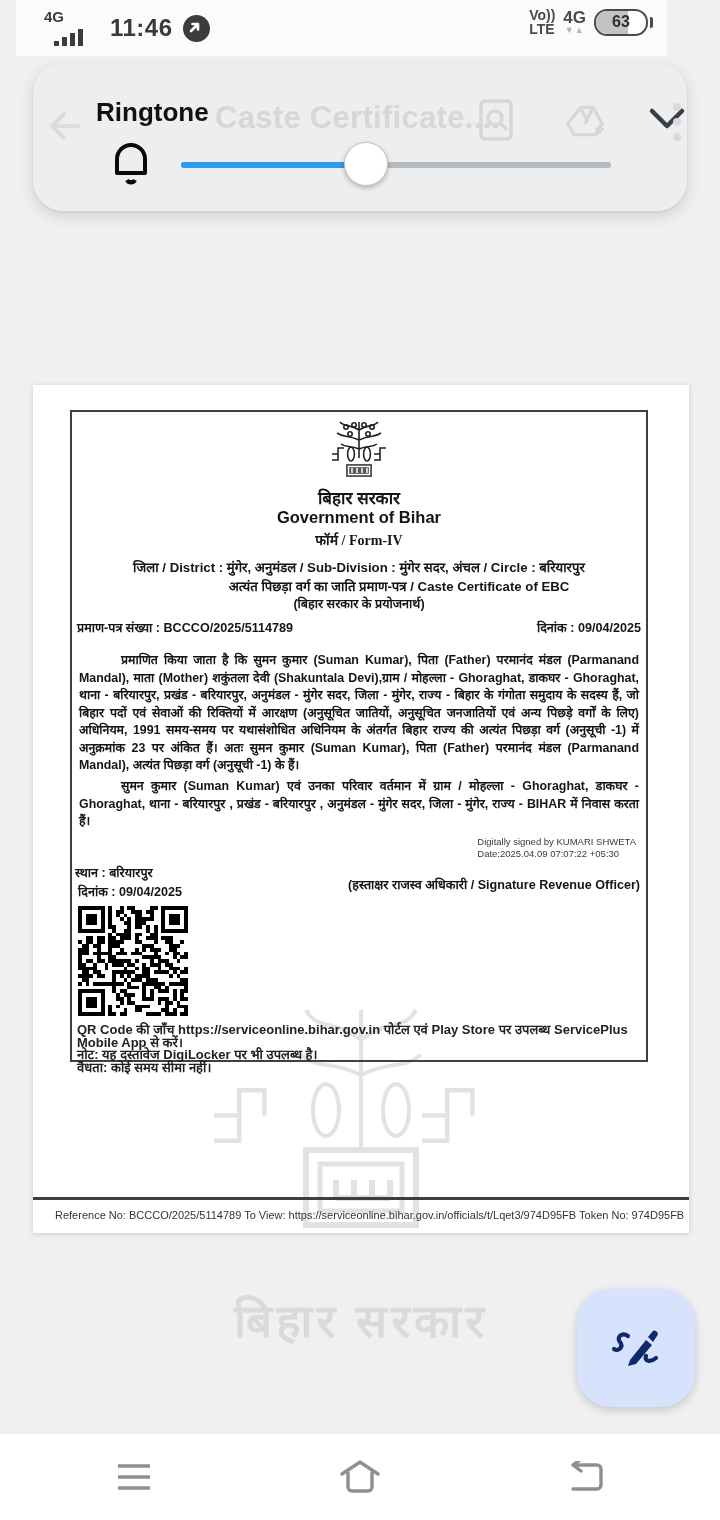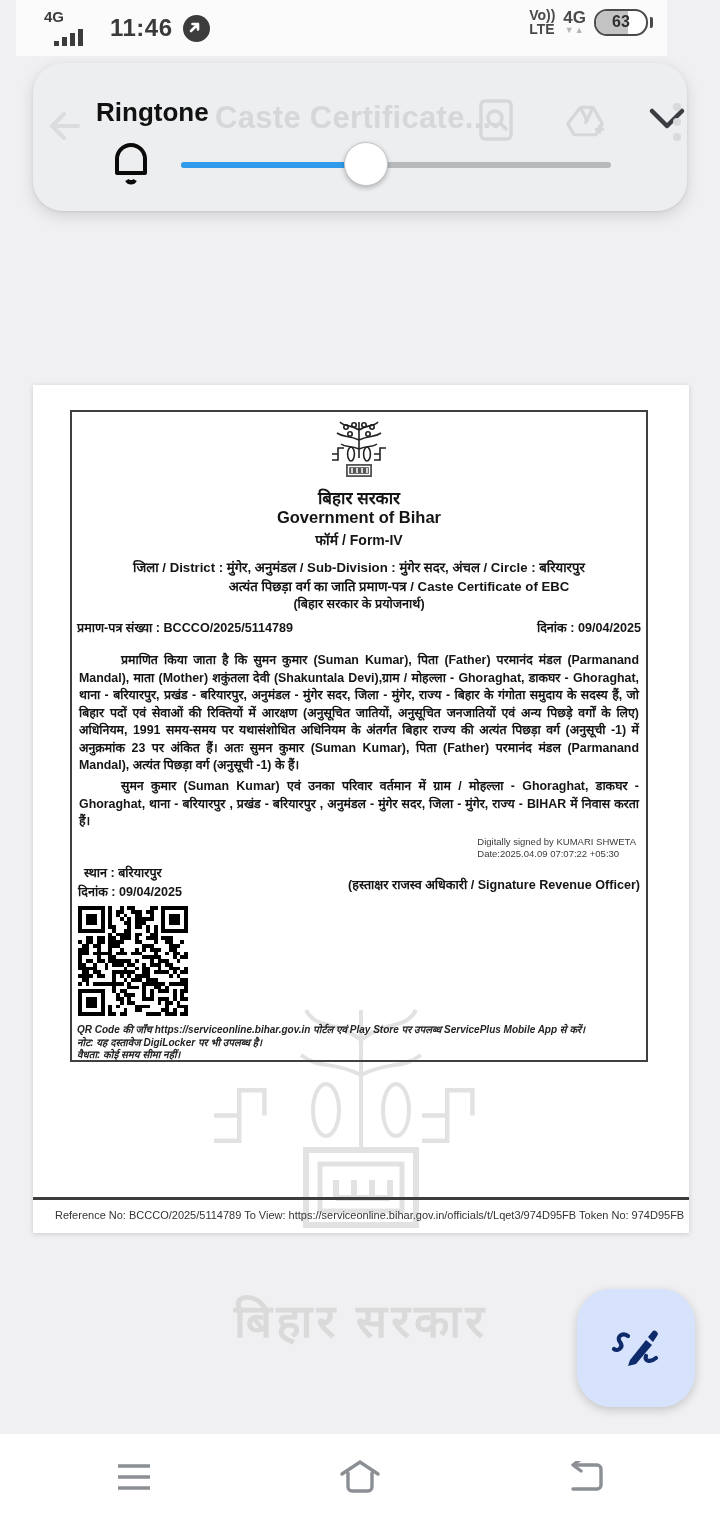--- a/index.html
+++ b/index.html
@@ -62,34 +62,34 @@
   .watermark { position:absolute; left:50%; top:615px; transform:translateX(-50%); z-index:0; opacity:0.55; }
   .wm-text { text-align:center; font-size:46px; font-weight:bold; color:#c9c9c9; letter-spacing:4px; margin-top:-6px; }
   .certbox {
     position:absolute; left:37px; top:25px; width:578px; height:652px;
     border:2px solid #3f4040; z-index:1; font-weight:bold; color:#151515;
   }
   .c-center { text-align:center; }
   .logo { position:absolute; left:50%; top:6px; transform:translateX(-50%); }
   .org-hi  { position:absolute; top:74px;  width:100%; font-size:17px; }
   .org-en  { position:absolute; top:96px;  width:100%; font-size:16.5px; }
-  .form-no { position:absolute; top:118px; width:100%; font-size:14px; }
+  .form-no { position:absolute; top:118px; width:100%; font-size:14px;font-family:Liberation Serif, serif; }
   .l-district { position:absolute; top:146px; width:100%; font-size:13.2px; }
   .l-title    { position:absolute; top:165px; width:100%; font-size:13.2px;margin-left:40px; }
   .l-purpose  { position:absolute; top:183px; width:100%; font-size:12.6px; }
   .certno-row { position:absolute; top:207px; left:5px; right:5px; display:flex; justify-content:space-between; font-size:12.6px; }
   .para { position:absolute; left:7px; right:7px; font-size:12.4px; line-height:17.5px; text-align:justify; }
   .para1 { top:240px; text-indent:42px; }
   .para2 { top:366px; text-indent:42px; }
   .digisign { position:absolute; right:10px; top:424px; font-size:9.5px; font-weight:normal; color:#3a3a3a; line-height:12px; }
-  .place   { position:absolute; left:12px; top:452px; font-size:12.6px; }
+  .place   { position:absolute; left:3px; top:452px; font-size:12.6px; }
   .datebot { position:absolute; left:6px; top:471px; font-size:12.6px; }
   .siglabel{ position:absolute; right:6px; top:464px; font-size:12.6px; }
   .qr { position:absolute; left:6px; top:494px; width:110px; height:110px; }
-  .notes { position:absolute; left:5px; top:612px; right:5px; font-size:10px; line-height:12.5px; color:#222;font-style:italic; }
+  .notes { position:absolute; left:5px; top:612px; right:5px; font-size:13px; line-height:12.5px; color:#222; }
   .pageline { position:absolute; left:0; right:0; top:812px; height:3px; background:#3c3d3e; }
   .refline  { position:absolute; left:22px; top:824px; font-size:11px; font-weight:normal; color:#333; }
 
   
   .fab {
     position:absolute; left:577px; top:1289px; width:118px; height:118px;
     border-radius:34px; background:#d7e3fc; z-index:2;
     box-shadow:0 3px 10px rgba(0,0,0,0.18);
     display:flex; align-items:center; justify-content:center;
   }

